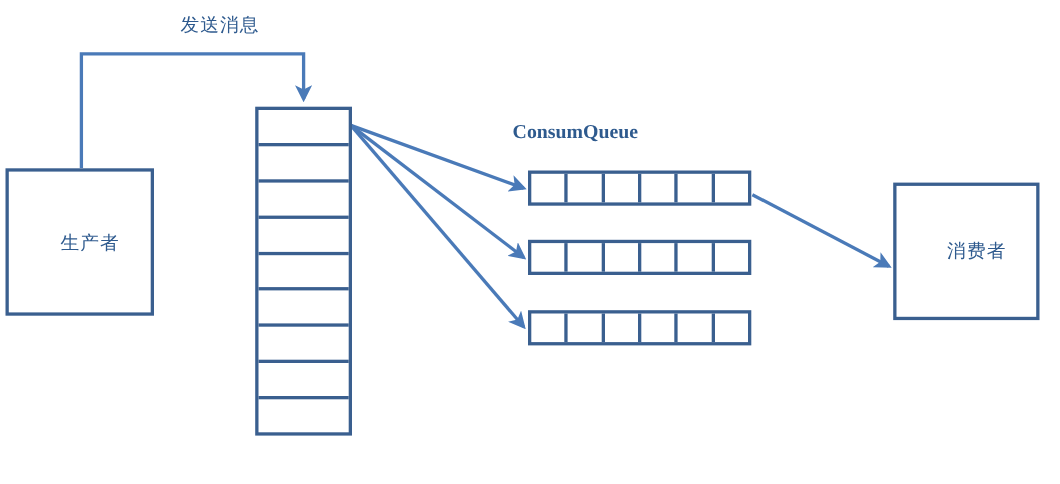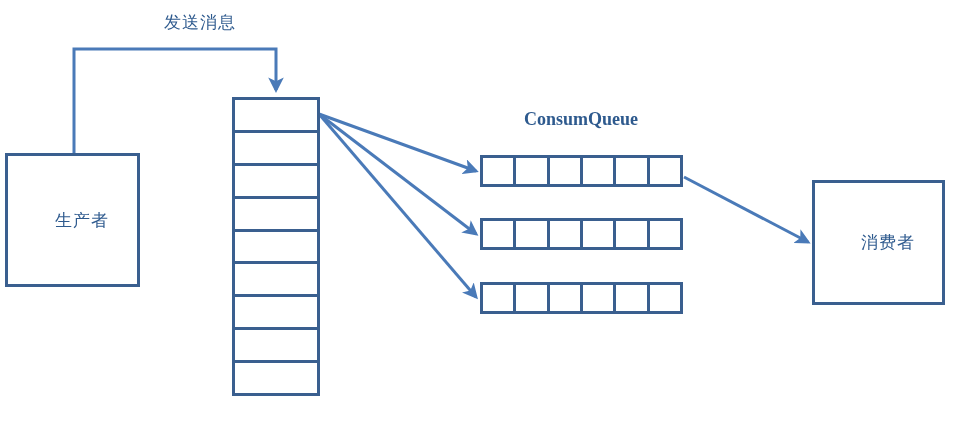--- a/index.html
+++ b/index.html
@@ -44,21 +44,21 @@
     user-select: none;
   }
   #producer-box {
     left: 5px;
     top: 153px;
     width: 135px;
     height: 134px;
   }
   #consumer-box {
     left: 812px;
-    top: 180px;
+    top: 166px;
     width: 133px;
     height: 125px;
   }
   
   #commitlog-box {
     position: absolute;
     left: 232px;
     top: 97px;
     width: 88px;
     height: 299px;
@@ -109,21 +109,21 @@
     border-right: none;
   }
   #queue-row-0 { top: 155px; }
   #queue-row-1 { top: 218px; }
   #queue-row-2 { top: 282px; }
   #consumqueue-caption {
     position: absolute;
     left: 466px;
     top: 109px;
     width: 230px;
-    text-align: center;
+    text-align: left;
     font-family: "Liberation Serif", "DejaVu Serif", serif;
     font-weight: bold;
     font-size: 18px;
     color: #2E5A8E;
     user-select: none;
   }
   #send-message-label {
     position: absolute;
     left: 100px;
     top: 11px;

